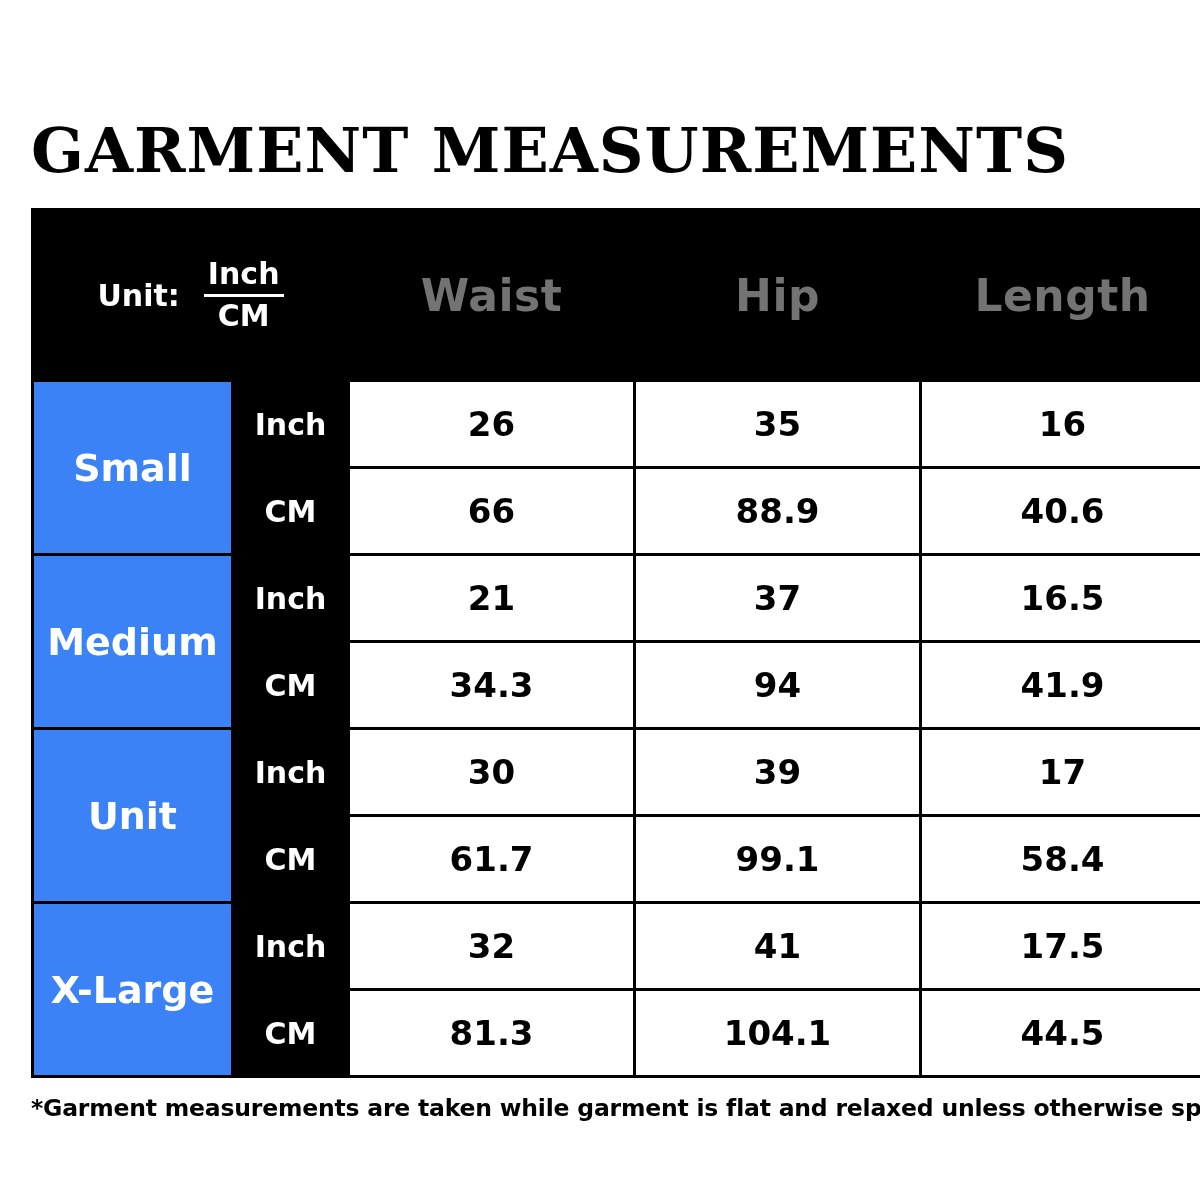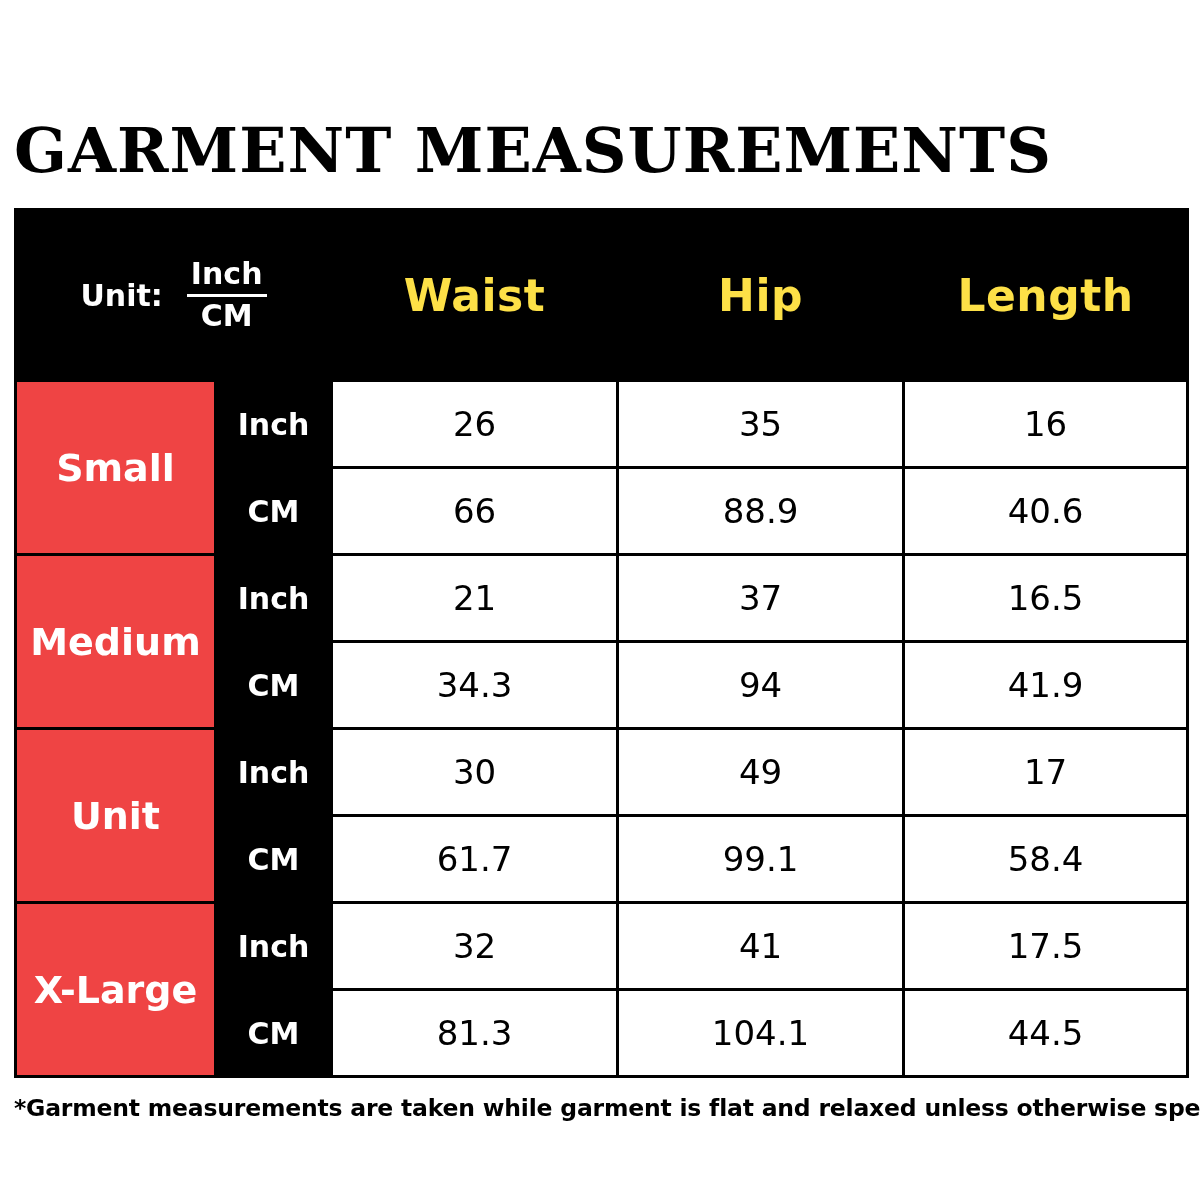--- a/index.html
+++ b/index.html
@@ -12,21 +12,21 @@
     height: 1200px;
     font-family: "DejaVu Sans", sans-serif;
     color: #000000;
     overflow: hidden;
   }
   .page {
     width: 992px;
     height: 1200px;
     position: relative;
     box-sizing: border-box;
-    padding: 0 14px;
+    padding: 0 31px;
   }
   .title {
     text-align: center;
     font-family: "DejaVu Serif", serif;
     font-weight: 700;
     font-size: 62px;
     letter-spacing: 1px;
     line-height: 1;
     padding-top: 120px;
     padding-bottom: 10px;
@@ -45,21 +45,21 @@
   }
   
   col.c-size   { width: 200px; }
   col.c-unit   { width: 116px; }
   col.c-waist  { width: 286px; }
   col.c-hip    { width: 286px; }
   col.c-length { width: 284px; }
 
   .hdr-black {
     background: #000000;
-    color: #fde047;
+    color: #737373;
     font-weight: 700;
     text-align: center;
     vertical-align: middle;
   }
   .hdr-metric {
     font-size: 44px;
     height: 168px;
     letter-spacing: 0.5px;
   }
   .unit-cell {
@@ -91,41 +91,41 @@
     padding: 0 4px 3px 4px;
     border-bottom: 3px solid #ffffff;
   }
   .unit-frac .den {
     font-size: 30px;
     font-weight: 700;
     display: block;
     padding-top: 3px;
   }
   .size-cell {
-    background: #ef4444;
+    background: #3b82f6;
     color: #ffffff;
     font-size: 38px;
     font-weight: 700;
     text-align: center;
     vertical-align: middle;
   }
   .unit-row-cell {
     background: #000000;
     color: #ffffff;
     font-size: 30px;
     font-weight: 700;
     text-align: center;
     vertical-align: middle;
     height: 84px;
   }
   .val-cell {
     background: #ffffff;
     color: #000000;
     font-size: 34px;
-    font-weight: 400;
+    font-weight: 700;
     text-align: center;
     vertical-align: middle;
     height: 84px;
   }
   .footnote {
     font-size: 23.5px;
     font-weight: 600;
     color: #000000;
     text-align: center;
     padding-top: 16px;
@@ -189,21 +189,21 @@
         <td class="unit-row-cell">CM</td>
         <td class="val-cell">34.3</td>
         <td class="val-cell">94</td>
         <td class="val-cell">41.9</td>
       </tr>
 
       <tr>
         <td class="size-cell" rowspan="2">Unit</td>
         <td class="unit-row-cell">Inch</td>
         <td class="val-cell">30</td>
-        <td class="val-cell">49</td>
+        <td class="val-cell">39</td>
         <td class="val-cell">17</td>
       </tr>
       <tr>
         <td class="unit-row-cell">CM</td>
         <td class="val-cell">61.7</td>
         <td class="val-cell">99.1</td>
         <td class="val-cell">58.4</td>
       </tr>
 
       <tr>

